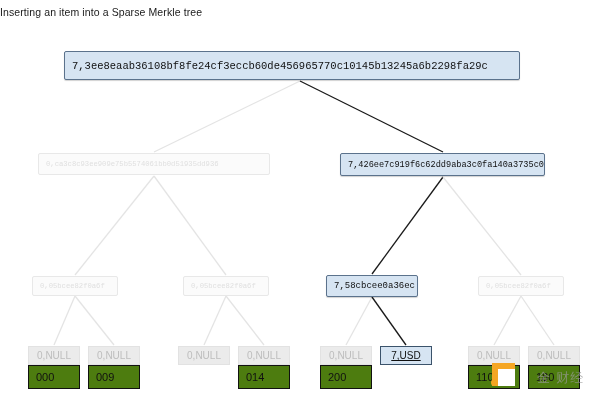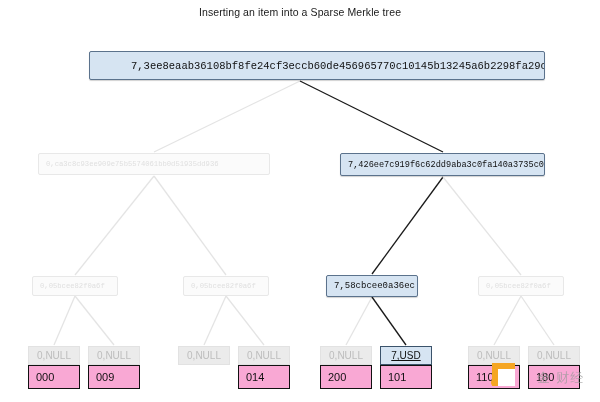--- a/index.html
+++ b/index.html
@@ -27,21 +27,20 @@
     width: 600px;
     height: 402px;
     pointer-events: none;
   }
 
   .title {
     position: absolute;
     left: 0;
     top: 6px;
     width: 600px;
-    text-align: center;
     font-size: 10.5px;
     color: #1a1a1a;
     font-family: "Liberation Sans", sans-serif;
     letter-spacing: 0.1px;
   }
 
   
   .node {
     position: absolute;
     box-sizing: border-box;
@@ -63,26 +62,25 @@
     border: 1px solid #e8e8e8;
     color: #e0e0e0;
     border-radius: 2px;
   }
   .node .txt {
     padding-left: 7px;
   }
 
   
   #root-node {
-    left: 89px;
+    left: 64px;
     top: 51px;
     width: 456px;
     height: 29px;
     font-size: 10.5px;
-    padding-left: 34px;
   }
 
   
   #l2-left {
     left: 38px;
     top: 153px;
     width: 232px;
     height: 22px;
     font-size: 7.2px;
   }
@@ -127,21 +125,21 @@
     background: #d6e4f2;
     border: 1px solid #3b536b;
     color: #101010;
     font-weight: normal;
     text-decoration: underline;
   }
   .leaf .key {
     box-sizing: border-box;
     height: 24px;
     border: 1.4px solid #111111;
-    background: #f9a8d4;
+    background: #4d7c0f;
     display: flex;
     align-items: center;
     font-size: 11px;
     color: #111111;
     padding-left: 7px;
     font-family: "Liberation Sans", sans-serif;
   }
 
   #leaf-000 { left: 28px;  top: 346px; }
   #leaf-001 { left: 88px;  top: 346px; }
@@ -273,21 +271,20 @@
   <div id="leaf-011" class="leaf">
     <div class="val null">0,NULL</div>
     <div class="key">014</div>
   </div>
   <div id="leaf-100" class="leaf">
     <div class="val null">0,NULL</div>
     <div class="key">200</div>
   </div>
   <div id="leaf-101" class="leaf">
     <div class="val active">7,USD</div>
-    <div class="key">101</div>
   </div>
   <div id="leaf-110" class="leaf">
     <div class="val null">0,NULL</div>
     <div class="key">110</div>
   </div>
   <div id="leaf-111" class="leaf">
     <div class="val null">0,NULL</div>
     <div class="key">180</div>
   </div>
 

